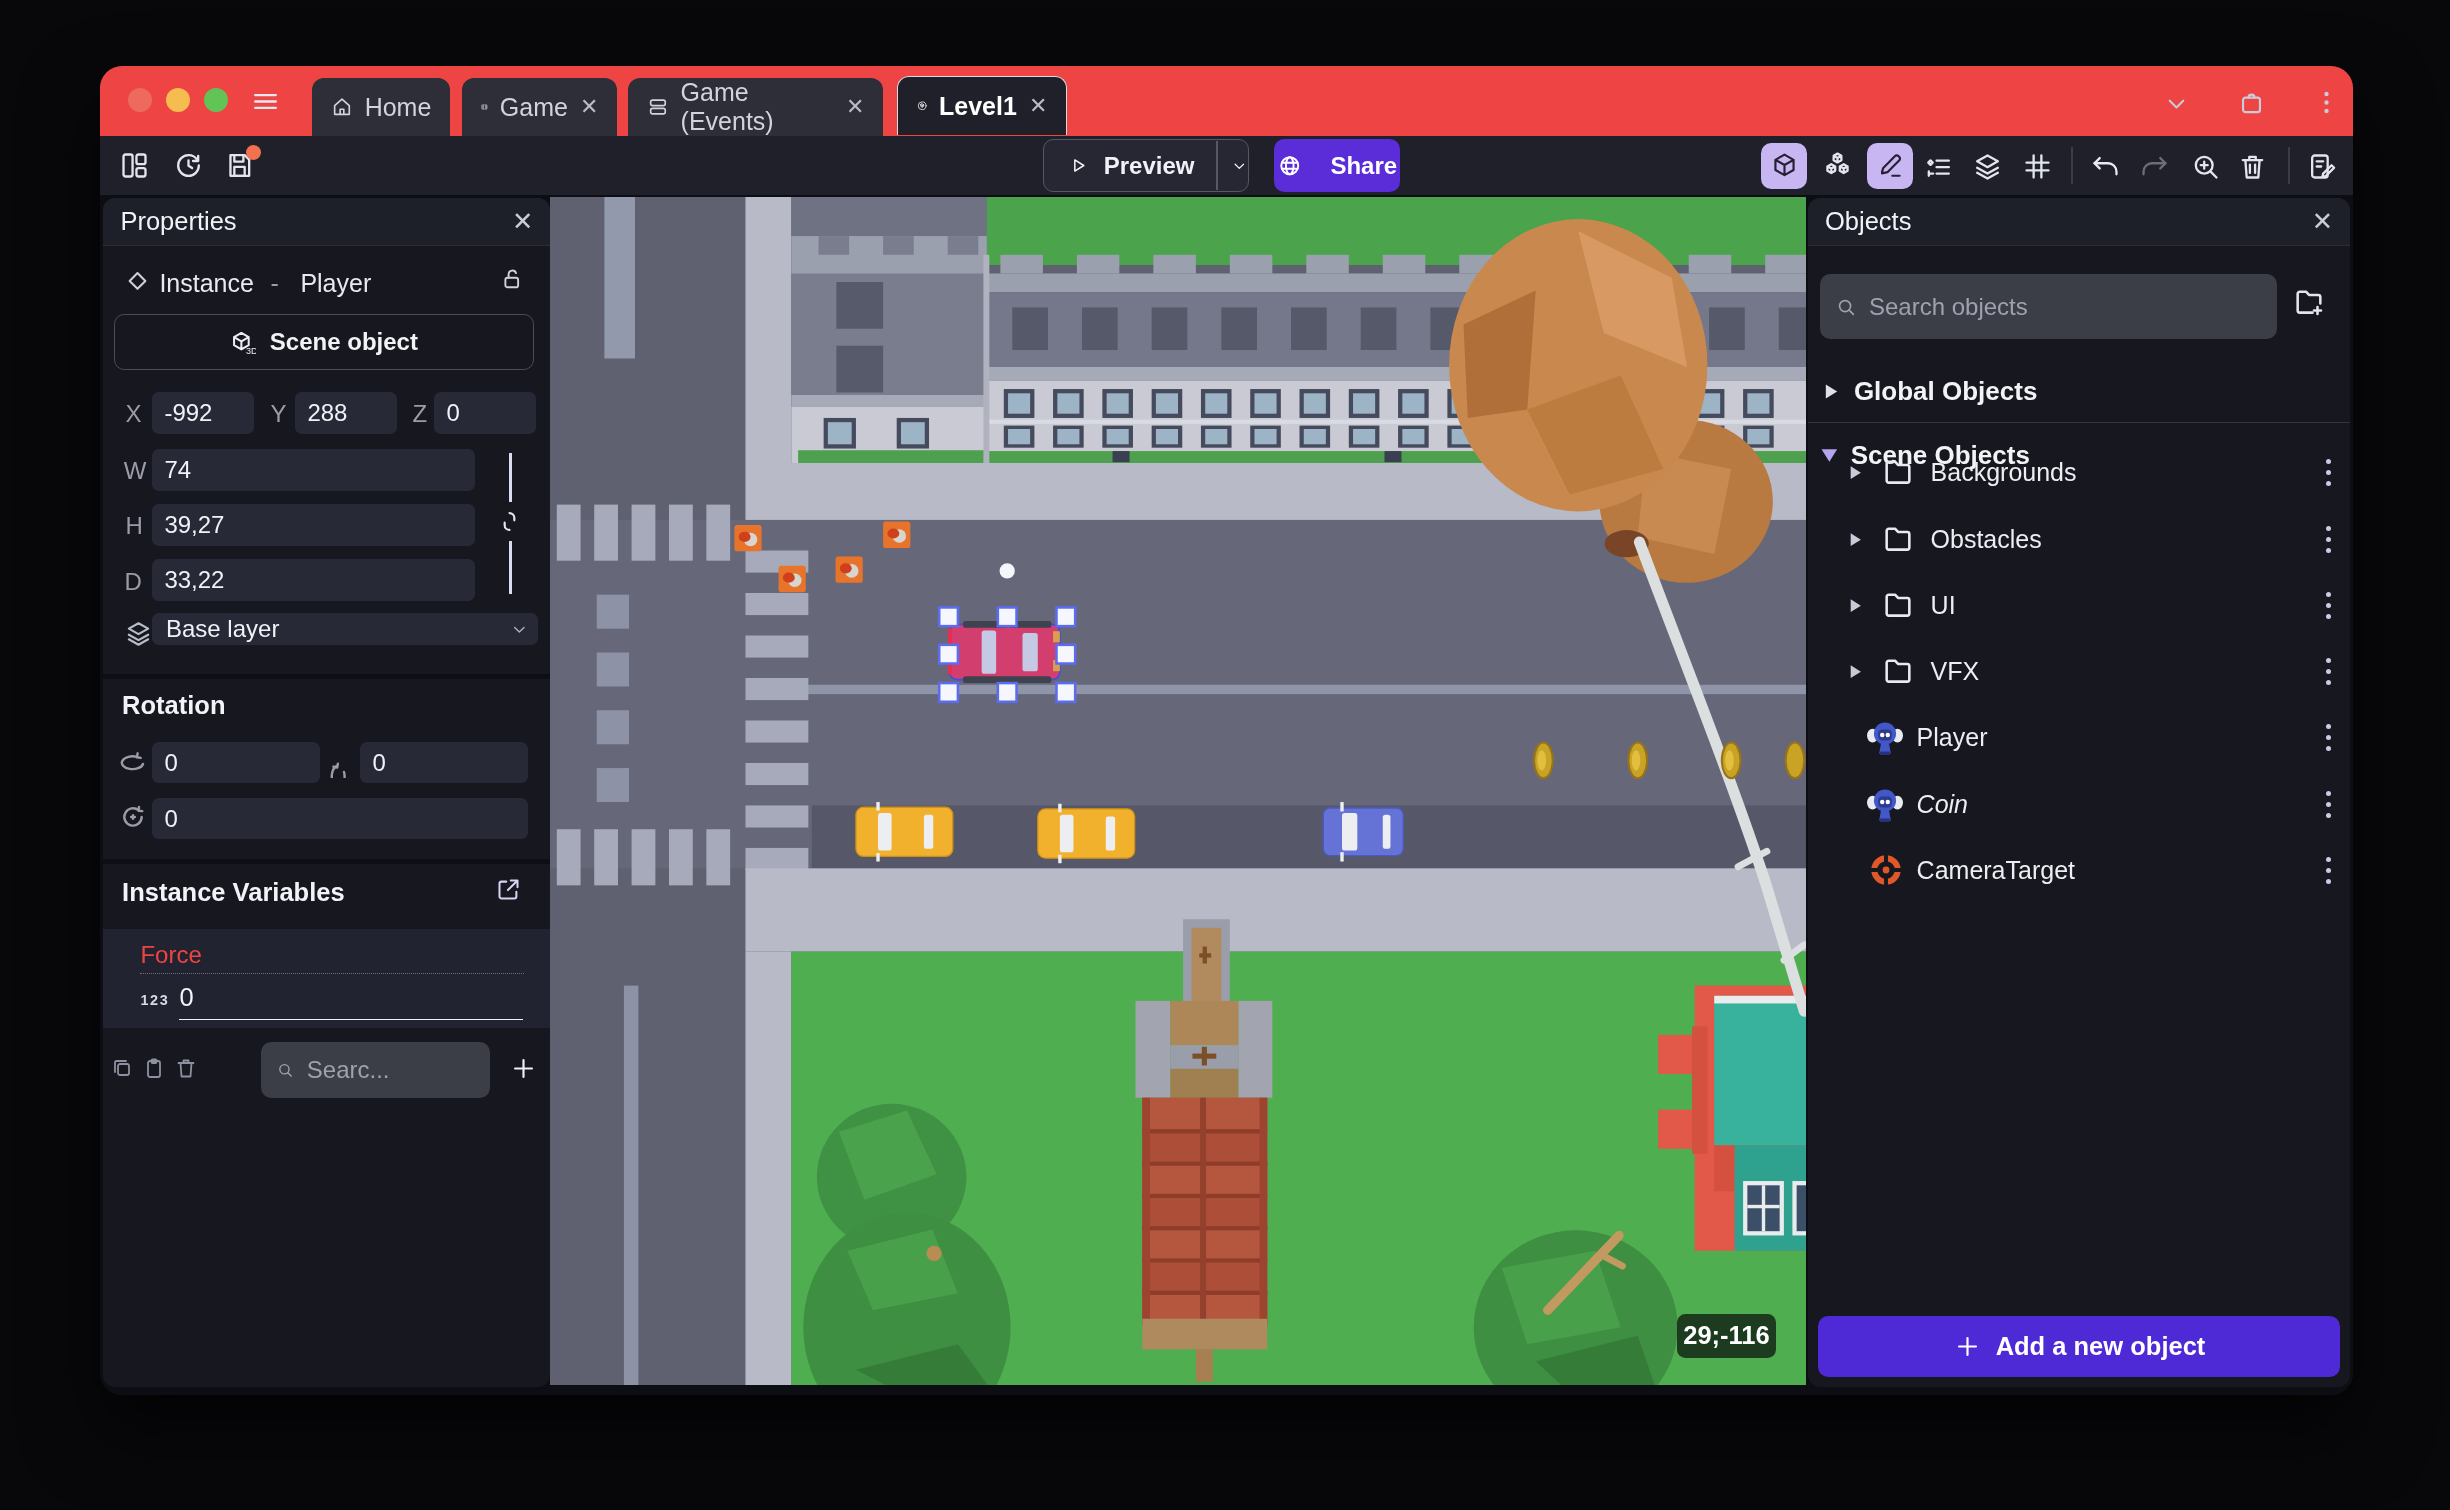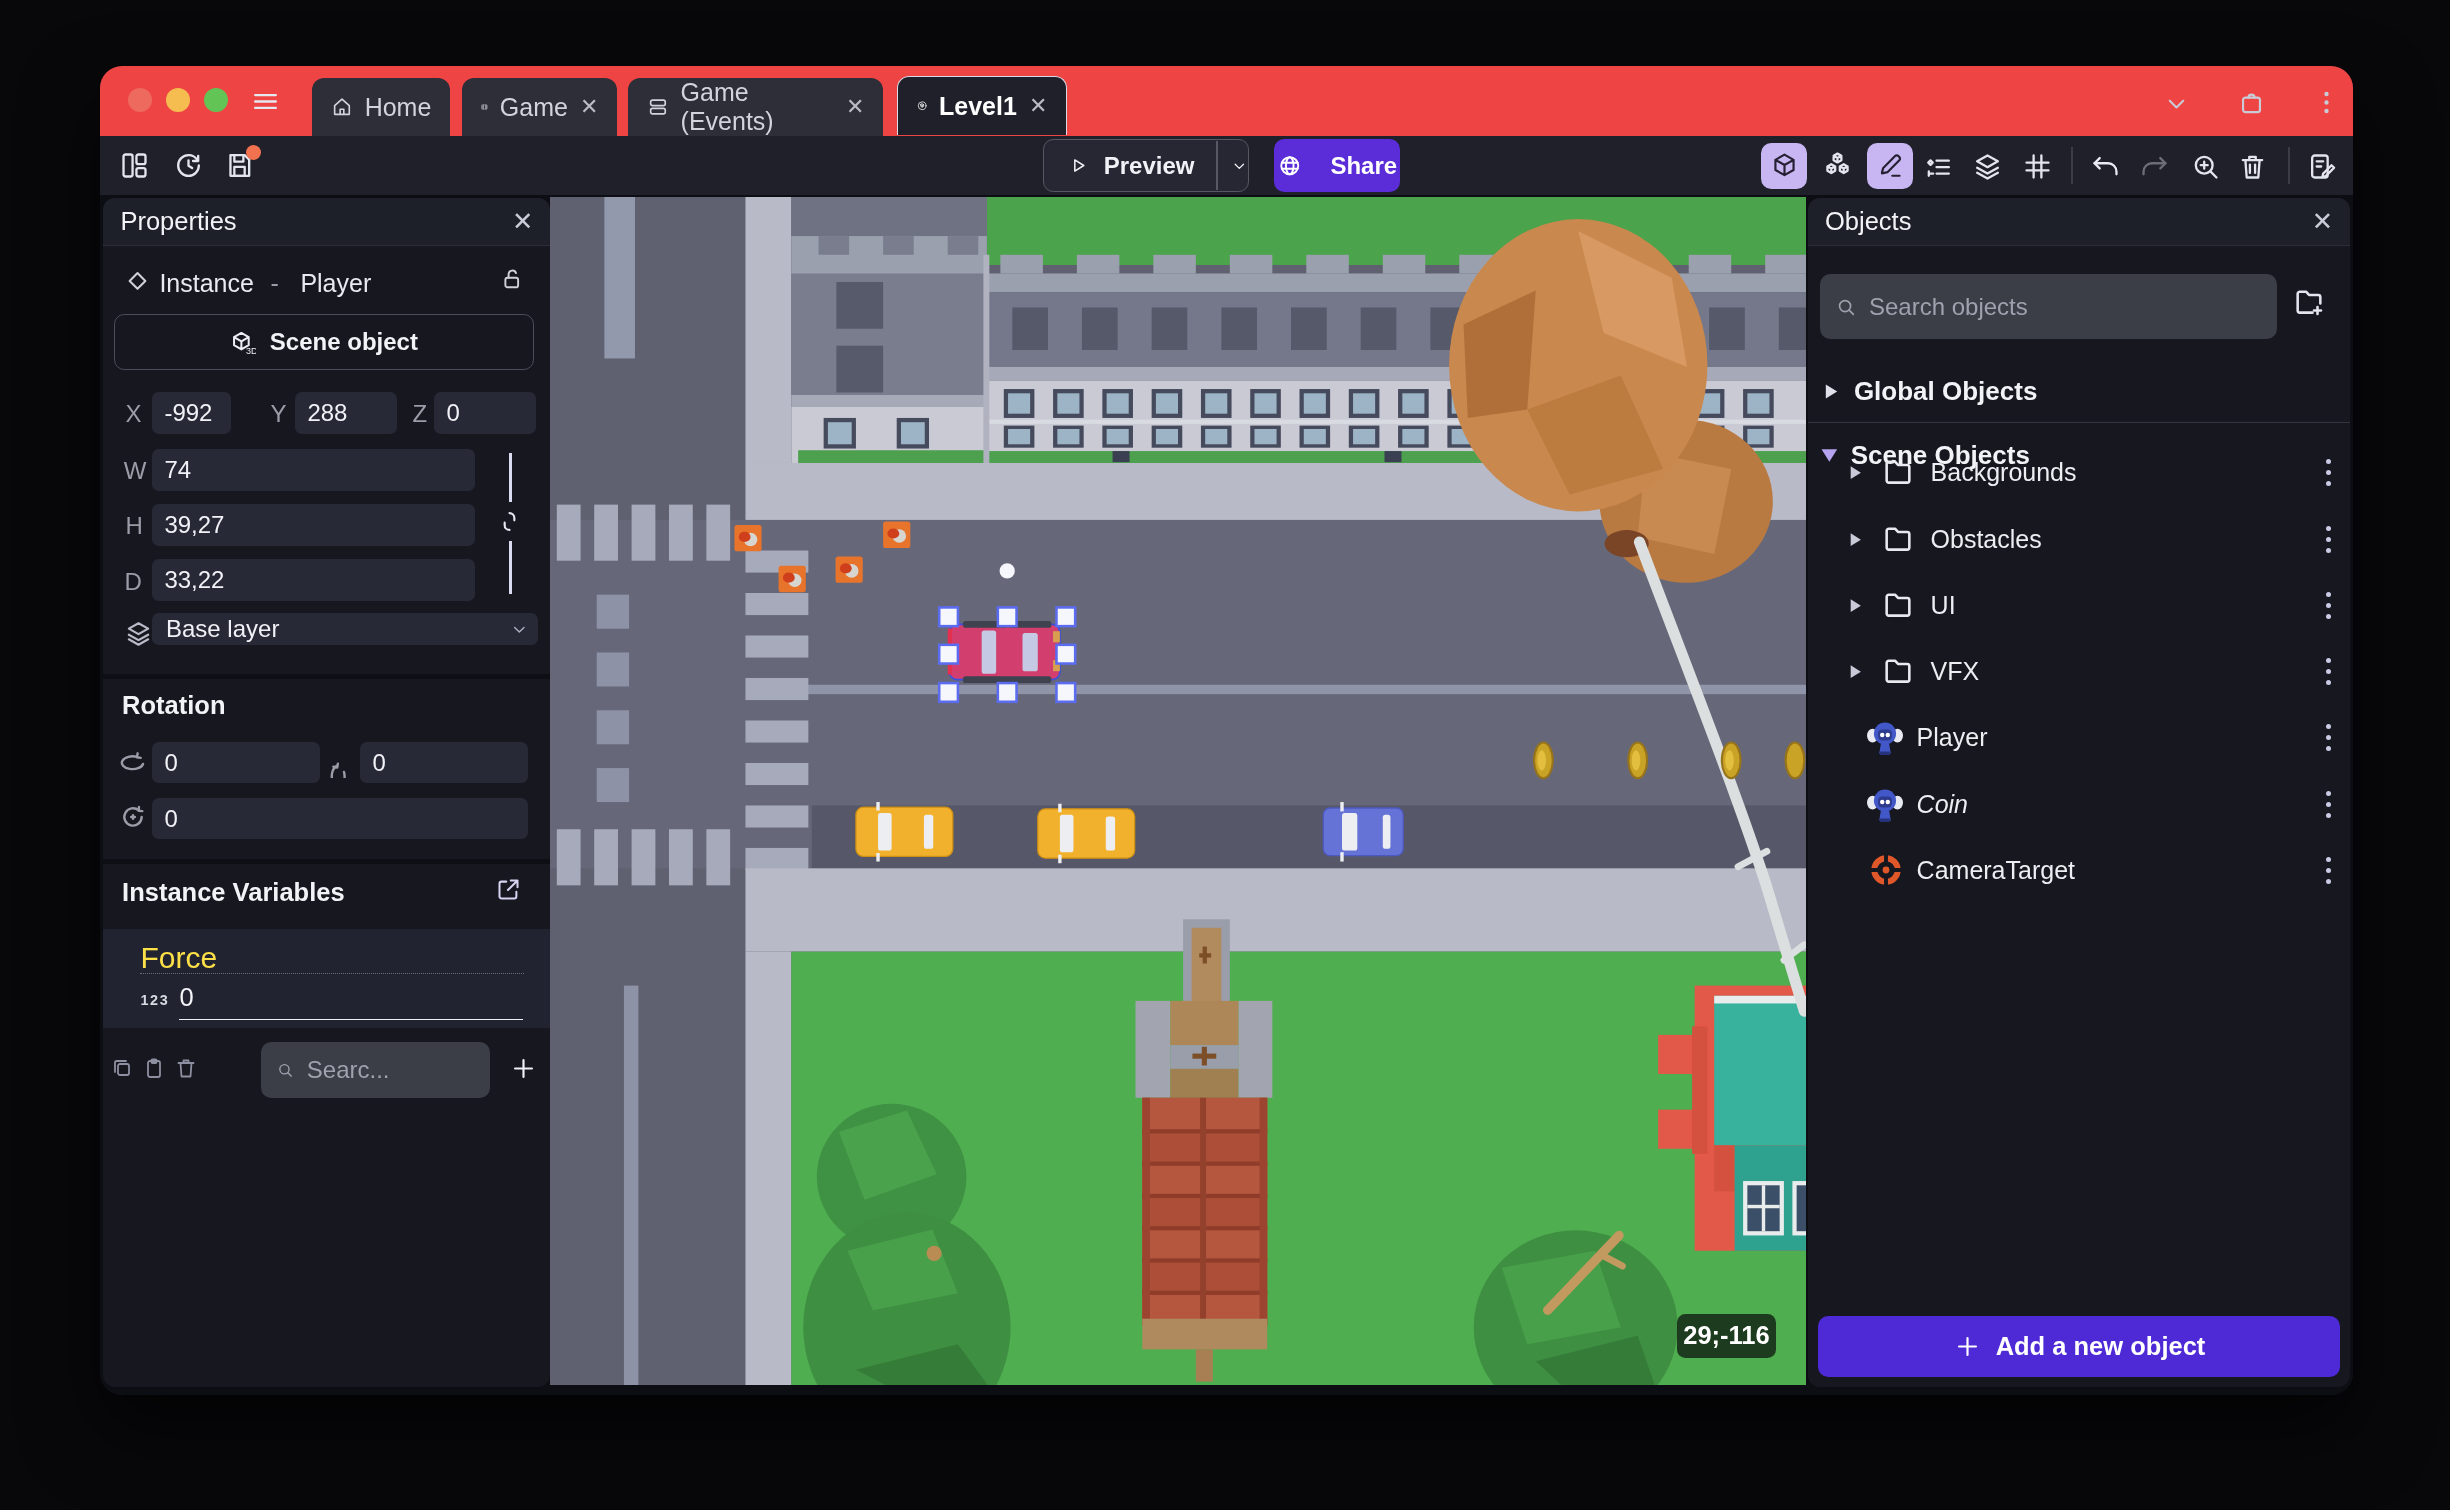--- a/index.html
+++ b/index.html
@@ -554,21 +554,21 @@
 
       <div class="abs" style="left:10.2px;top:116px;width:418px;height:54px;border:1.7px solid #4b4d5a;border-radius:10.2px;display:flex;align-items:center;justify-content:center;gap:13.6px;" data-interactable="true">
         <svg class="ic" width="27" height="27" viewBox="0 0 24 24" style="color:#eceef4;" data-interactable="false">
             <path d="M11 3.5l6.5 3.7v7.2L11 18.1 4.5 14.4V7.2z M4.5 7.2 11 10.9l6.5-3.7 M11 10.9v7.2"></path>
             <text x="15" y="22" font-size="8" fill="currentColor" stroke="none" font-family="Liberation Sans">3D</text>
           </svg>
         <span style="font-size:24px;font-weight:bold;color:#f2f3f7;" data-interactable="false">Scene object</span>
       </div>
 
       <span class="lbl" style="left:22px;top:202px;" data-interactable="false">X</span>
-      <div class="field" style="left:49px;top:194px;width:79px;height:42px;" data-interactable="true">
+      <div class="field" style="left:49px;top:194px;width:102px;height:42px;" data-interactable="true">
           <input value="-992" style="">
         </div>
       <span class="lbl" style="left:167px;top:202px;" data-interactable="false">Y</span>
       <div class="field" style="left:192px;top:194px;width:102px;height:42px;" data-interactable="true">
           <input value="288" style="">
         </div>
       <span class="lbl" style="left:309px;top:202px;" data-interactable="false">Z</span>
       <div class="field" style="left:331px;top:194px;width:102px;height:42px;" data-interactable="true">
           <input value="0" style="">
         </div>
@@ -629,21 +629,21 @@
 
       <div class="sectdiv" style="top:661px;" data-interactable="false"></div>
 
       <span class="sect-title" style="left:18.7px;top:680px;" data-interactable="false">Instance Variables</span>
       <svg class="ic abs" style="left:392px;top:678px;color:#d9d2f2;" width="27" height="27" viewBox="0 0 24 24" data-interactable="true">
           <path d="M10 5H5.8A1.8 1.8 0 0 0 4 6.8v11.4A1.8 1.8 0 0 0 5.8 20h11.4a1.8 1.8 0 0 0 1.8-1.8V14"></path>
           <path d="M14 4h6v6 M20 4l-8.5 8.5"></path>
         </svg>
 
       <div class="abs" style="left:0;top:731px;width:447px;height:99px;background:#212330;" data-interactable="true">
-        <span class="abs" style="left:37px;top:12px;font-size:30px;color:#fde047;" data-interactable="false">Force</span>
+        <span class="abs" style="left:37px;top:12px;font-size:24px;color:#ef4444;" data-interactable="false">Force</span>
         <span class="abs" style="left:37px;top:44px;width:384px;border-bottom:1.7px dotted #6a6d7a;" data-interactable="false"></span>
         <span class="abs" style="left:37px;top:63px;font-size:14.4px;font-weight:bold;letter-spacing:1.7px;color:#d8dae2;" data-interactable="false">123</span>
         <span class="abs" style="left:76px;top:54px;font-size:25.5px;color:#f4f5f9;" data-interactable="true">0</span>
         <span class="abs" style="left:76px;top:90px;width:344px;border-bottom:1.7px solid #eef0f6;" data-interactable="false"></span>
       </div>
 
       <svg class="ic abs" style="left:6.8px;top:858px;color:#8d90a0;" width="24" height="24" viewBox="0 0 24 24" data-interactable="true">
           <rect x="8" y="8" width="11" height="11" rx="2"></rect>
           <path d="M16 5H6.5A1.5 1.5 0 0 0 5 6.5V16"></path>
         </svg>

